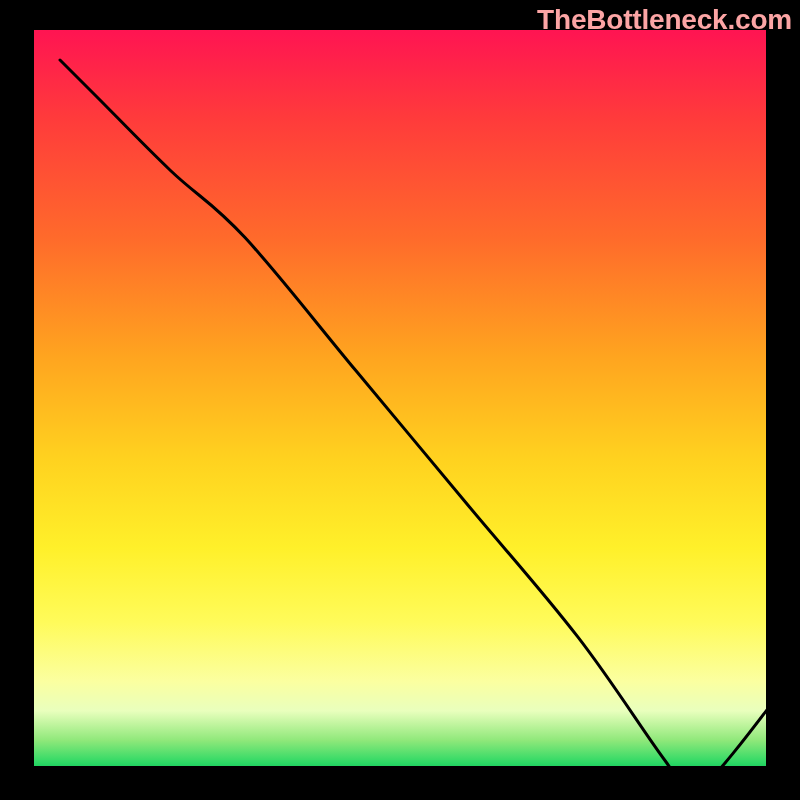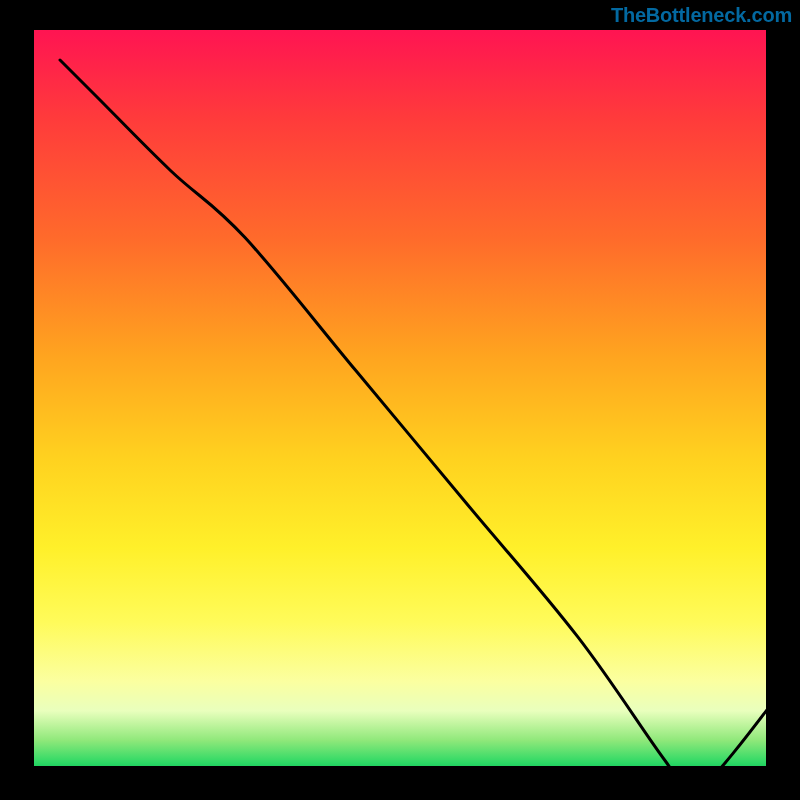--- a/index.html
+++ b/index.html
@@ -14,22 +14,22 @@
   .canvas {
     position: relative;
     width: 800px;
     height: 800px;
     background: #000;
   }
   .attribution {
     position: absolute;
     top: 4px;
     right: 8px;
-    color: #0369a1;
-    font-size: 20px;
+    color: #fca5a5;
+    font-size: 28px;
     font-weight: 600;
     letter-spacing: -0.2px;
   }
   .plot-frame {
     position: absolute;
     left: 30px;
     top: 30px;
     width: 740px;
     height: 740px;
     background: #000;

